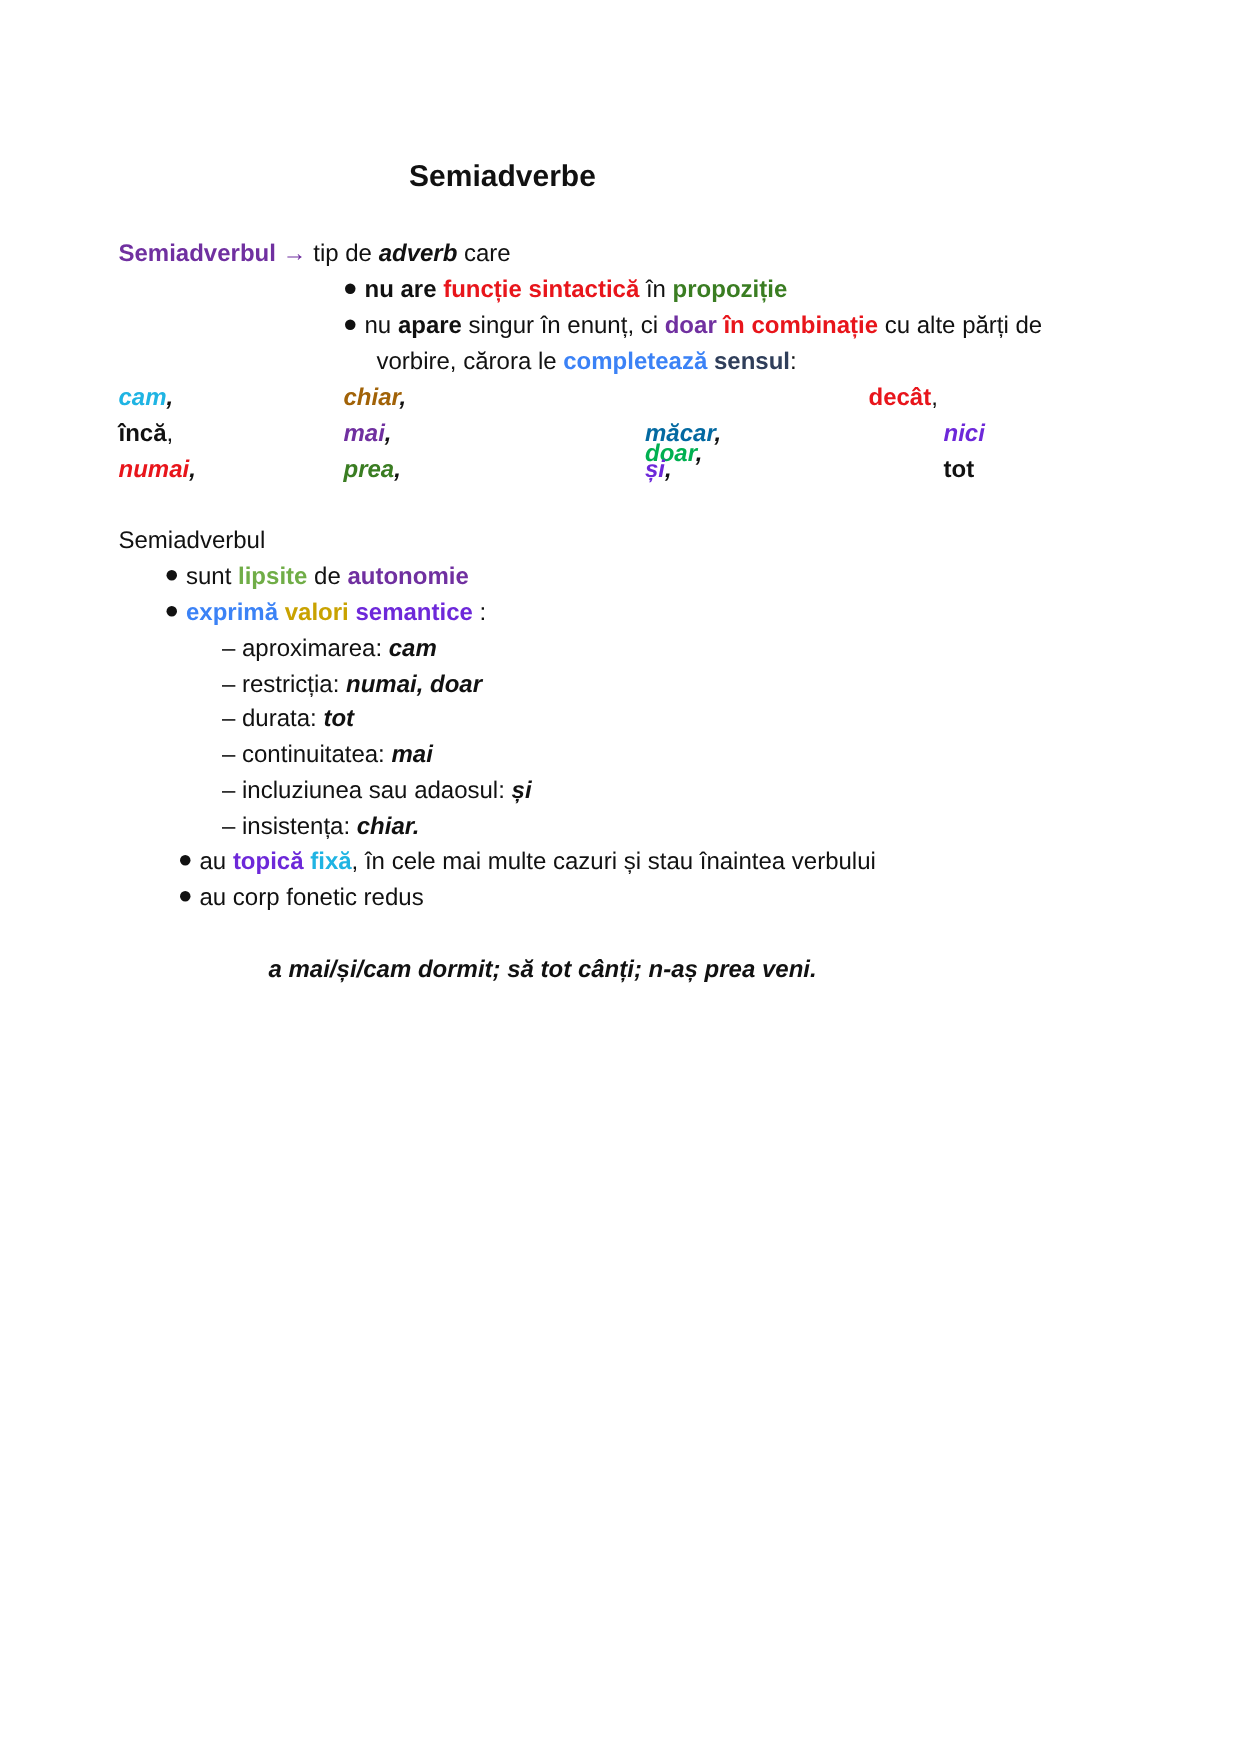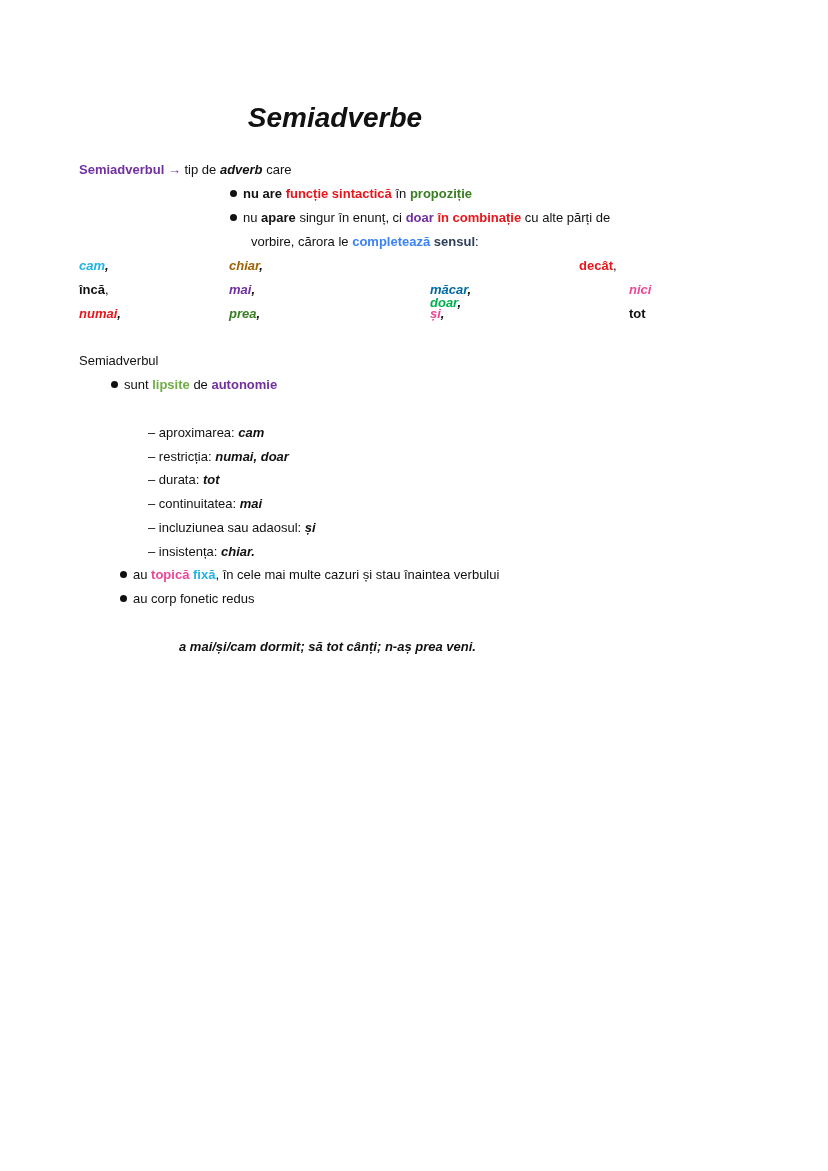--- a/index.html
+++ b/index.html
@@ -2,28 +2,28 @@
 <html><head>
   <meta charset="utf-8">
   <style>
     html, body { margin: 0; padding: 0; background: #ffffff; }
     body {
       width: 828px; height: 1171px; position: relative; overflow: hidden;
       font-family: "Liberation Sans", "DejaVu Sans", sans-serif;
       color: #111111;
     }
     .page { position: absolute; left: 0; top: 0; width: 828px; height: 1171px; }
-    .abs { position: absolute; white-space: nowrap; font-size: 13px; line-height: 22px; }
+    .abs { position: absolute; white-space: nowrap; font-size: 16px; line-height: 22px; }
     .title { position: absolute; left: 0; width: 670px; top: 104px; text-align: center;
-      font-size: 28px; font-weight: bold; line-height: 28px; font-style: italic; }
+      font-size: 20px; font-weight: bold; line-height: 28px; }
     .b { font-weight: bold; }
     .bi { font-weight: bold; font-style: italic; }
     .purple { color: #7030a0; }
     .red { color: #e8151b; }
-    .darkred { color: #ec4899; }
+    .darkred { color: #6d28d9; }
     .green { color: #3a7d22; }
     .lightgreen { color: #70ad47; }
     .blue { color: #3b82f6; }
     .cyan { color: #1fb4e3; }
     .yellow { color: #a16207; }
     .gold { color: #c9a200; }
     .orange { color: #0369a1; }
     .brightgreen { color: #00b050; }
     .black { color: #111111; }
     .bullet { display: inline-block; width: 7px; height: 7px; border-radius: 50%;
@@ -68,20 +68,23 @@
     <div class="abs" style="left:430px; top:303px;"><span class="bi darkred">și</span><span class="bi black">,</span></div>
     <div class="abs" style="left:629px; top:303px;"><span class="b black">tot</span><span></span></div>
   </div>
 
   <div class="abs" style="left:79px; top:350px;">Semiadverbul</div>
 
   <div class="abs" style="left:111px; top:374px;">
     <span class="bullet"></span><span>sunt </span><span class="b lightgreen">lipsite</span><span> de </span><span class="b purple">autonomie</span>
   </div>
 
+  <div class="abs" style="left:111px; top:398px;">
+    <span class="bullet"></span><span class="b blue">exprimă</span> <span class="b gold">valori</span> <span class="b darkred">semantice</span><span> :</span>
+  </div>
 
   <div>
     <div class="abs" style="left:148px; top:422px;"><span>– aproximarea: </span><span class="bi">cam</span></div>
     <div class="abs" style="left:148px; top:446px;"><span>– restricția: </span><span class="bi">numai, doar</span></div>
     <div class="abs" style="left:148px; top:469px;"><span>– durata: </span><span class="bi">tot</span></div>
     <div class="abs" style="left:148px; top:493px;"><span>– continuitatea: </span><span class="bi">mai</span></div>
     <div class="abs" style="left:148px; top:517px;"><span>– incluziunea sau adaosul: </span><span class="bi">și</span></div>
     <div class="abs" style="left:148px; top:541px;"><span>– insistența: </span><span class="bi">chiar.</span></div>
   </div>
 

